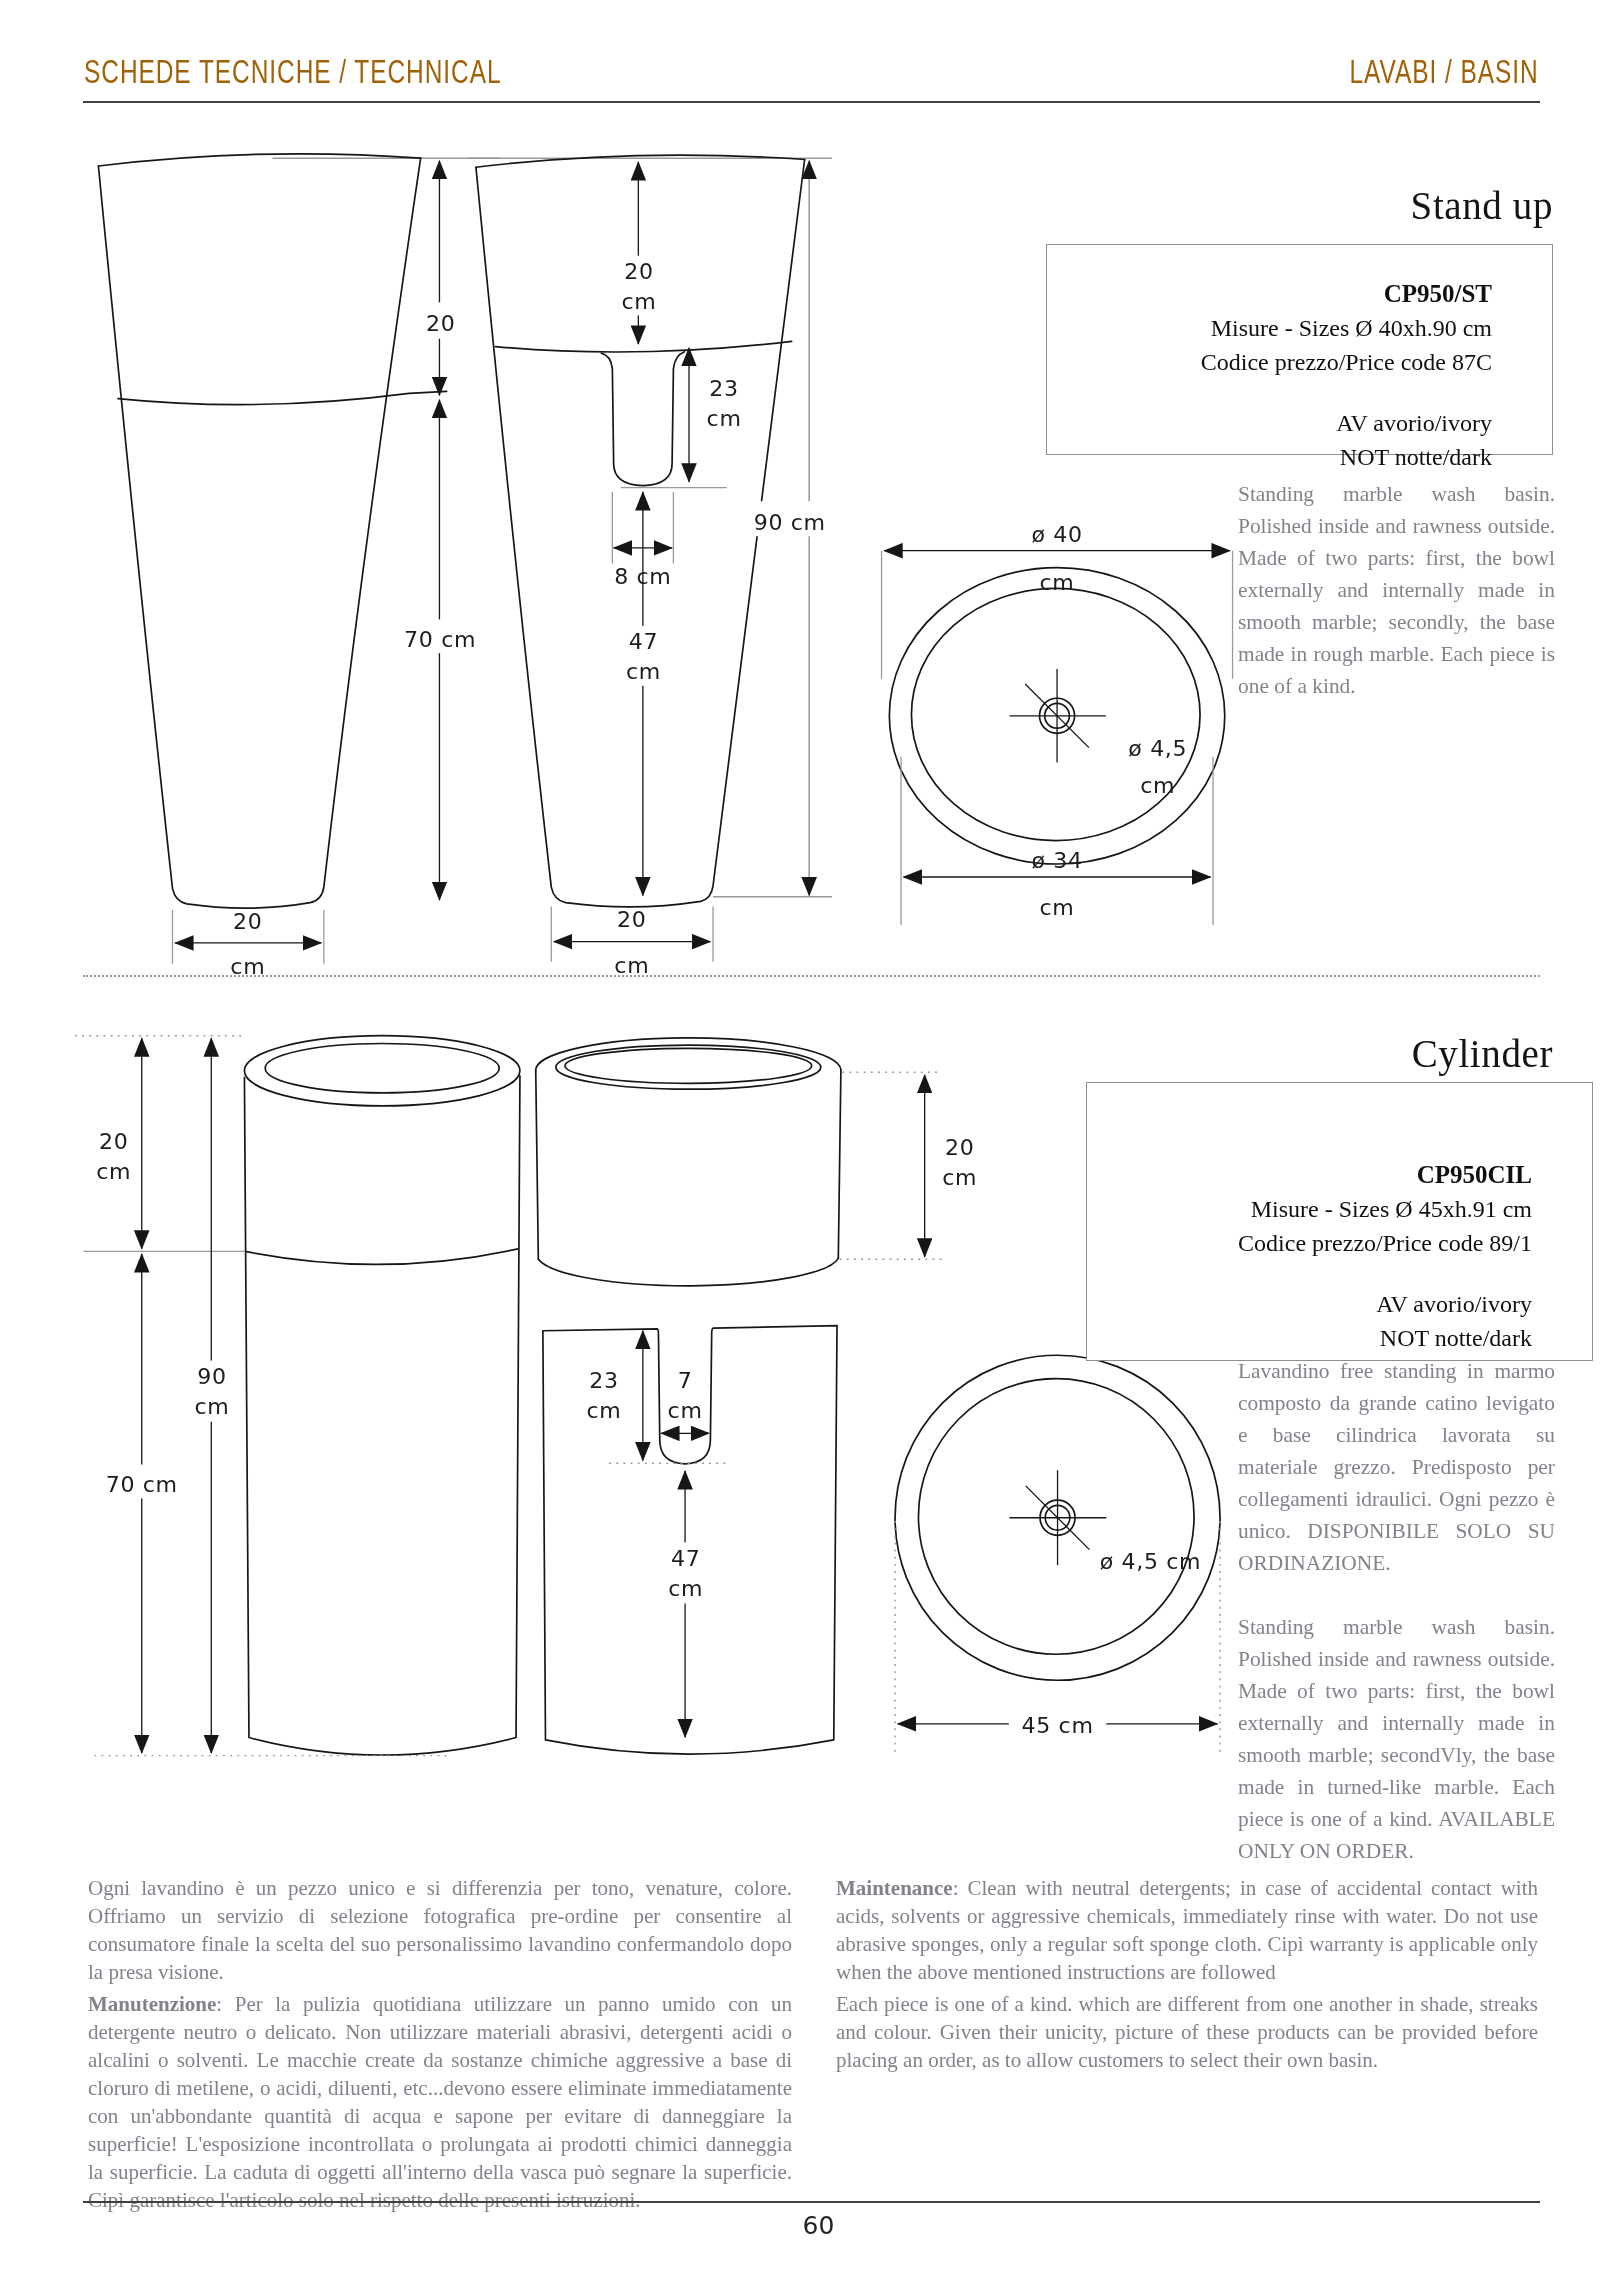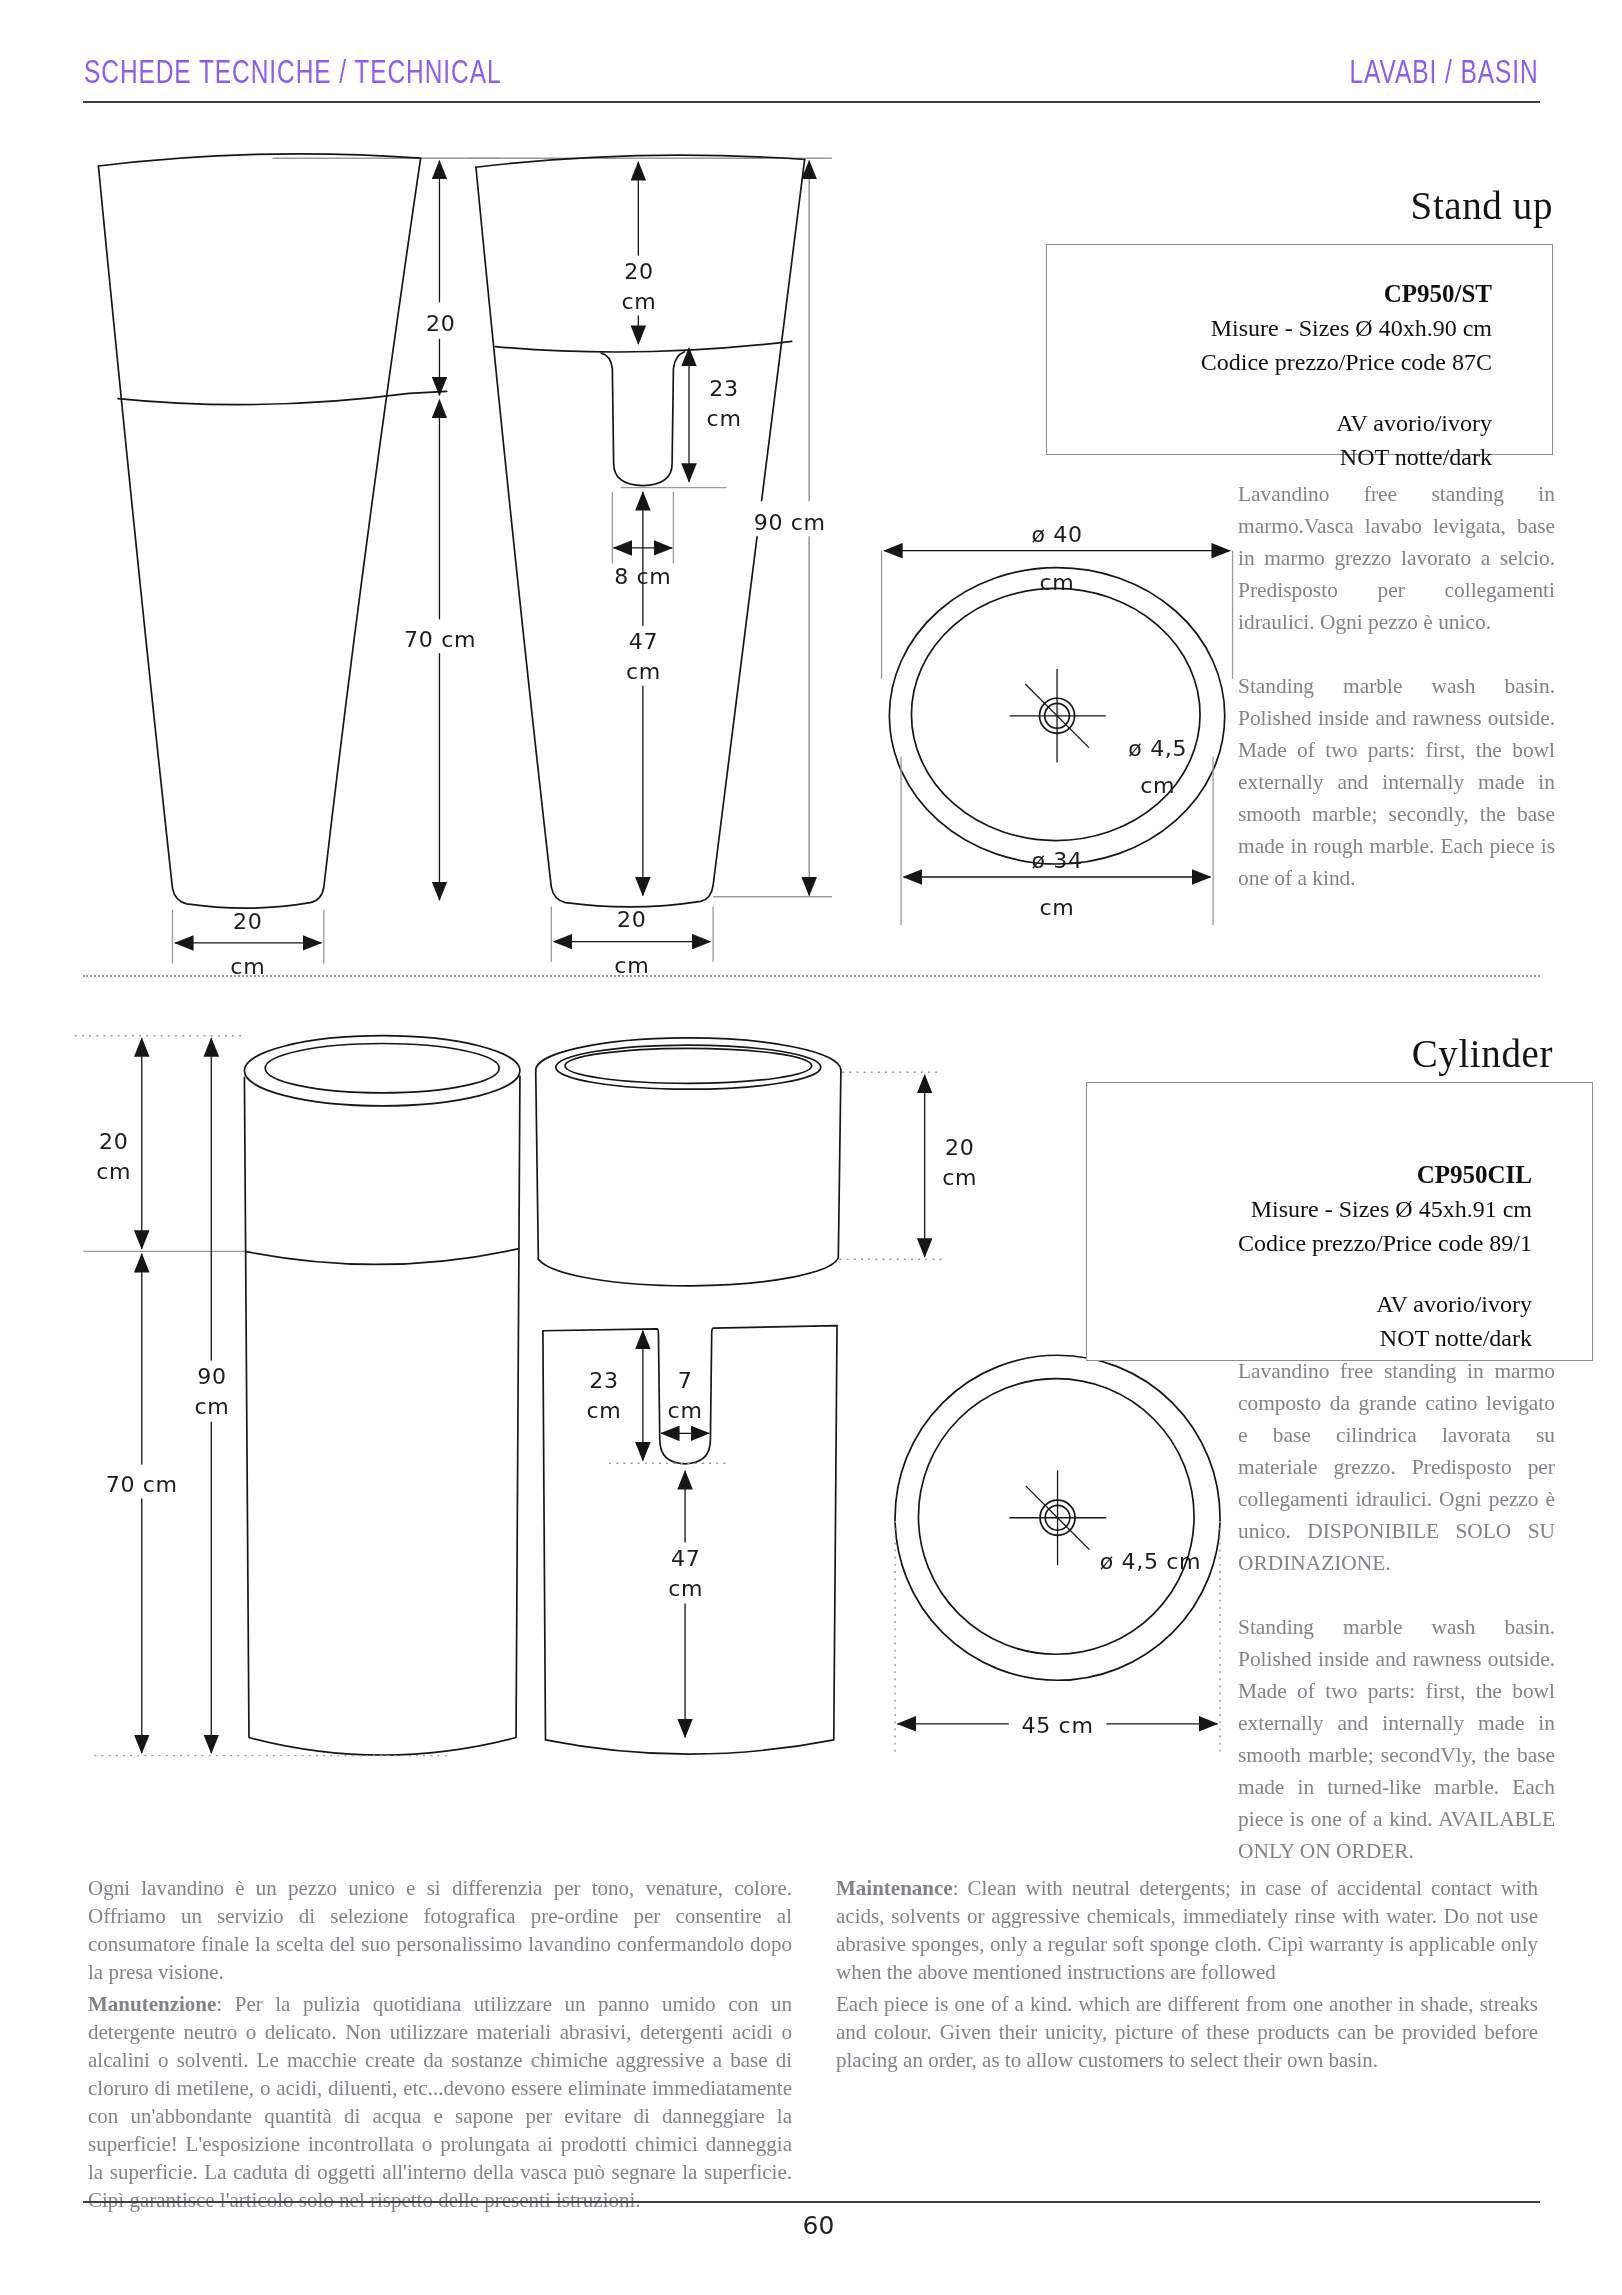--- a/index.html
+++ b/index.html
@@ -1,21 +1,21 @@
 <!DOCTYPE html>
 <html style="font-size:10.4px"><head>
 <meta charset="utf-8">
 <style>
   html,body{margin:0;padding:0;background:#ffffff;}
   .page{position:relative;width:1623px;height:2295px;background:#fff;overflow:hidden;
         font-family:"Liberation Serif","DejaVu Serif",serif;}
   .abs{position:absolute;}
 
   
-  .hdr{font-family:"Liberation Sans","DejaVu Sans",sans-serif;font-size:34px;color:#8b5cf6;
+  .hdr{font-family:"Liberation Sans","DejaVu Sans",sans-serif;font-size:34px;color:#a16207;
        letter-spacing:1.3px;white-space:nowrap;font-weight:400;}
   .hdr-left{display:inline-block;transform:scaleX(0.72);transform-origin:left center;}
   .hdr-right{display:inline-block;transform:scaleX(0.72);transform-origin:right center;}
   .rule{background:#3f3f3f;height:1.9px;}
   .dotted-div{border-top:2.6px dotted #9b9b9b;height:0;}
 
   
   .sec-title{font-size:39px;color:#141414;letter-spacing:0.6px;text-align:right;white-space:nowrap;}
 
   
@@ -177,21 +177,20 @@
       <div class="ibox-code">CP950/ST</div>
       <div>Misure - Sizes Ø 40xh.90 cm</div>
       <div>Codice prezzo/Price code 87C</div>
       <div class="ibox-gap"></div>
       <div>AV avorio/ivory</div>
       <div>NOT notte/dark</div>
     </div>
   </div>
 
   <div class="abs desc" style="left:1238px;top:478px;width:317px;">
-    <p>Lavandino free standing in marmo.Vasca lavabo levigata, base in marmo grezzo lavorato a selcio. Predisposto per collegamenti idraulici. Ogni pezzo è unico.</p>
     <p>Standing marble wash basin. Polished inside and rawness outside. Made of two parts: first, the bowl externally and internally made in smooth marble; secondly, the base made in rough marble. Each piece is one of a kind.</p>
   </div>
 
   <div class="abs dotted-div" style="left:83px;top:975px;width:1457px;"></div>
 
   <svg class="abs" style="left:65px;top:1024px;" width="507" height="757" viewBox="0 0 780 1165">
     <g>
       <ellipse class="ln" cx="488" cy="72" rx="212" ry="54"></ellipse>
       <ellipse class="ln" cx="488" cy="68" rx="180" ry="38"></ellipse>
       <path class="ln" d="M276,82 L283,1098 Q488,1152 694,1098 L700,80"></path>

